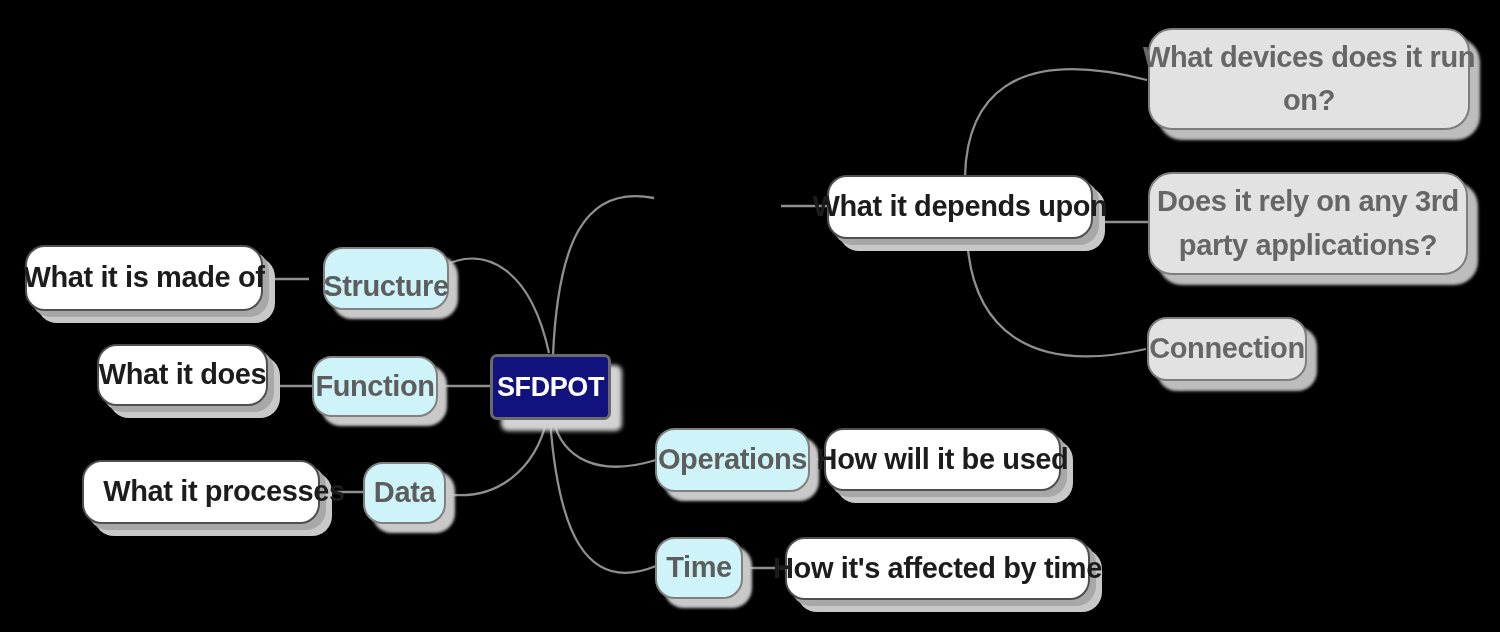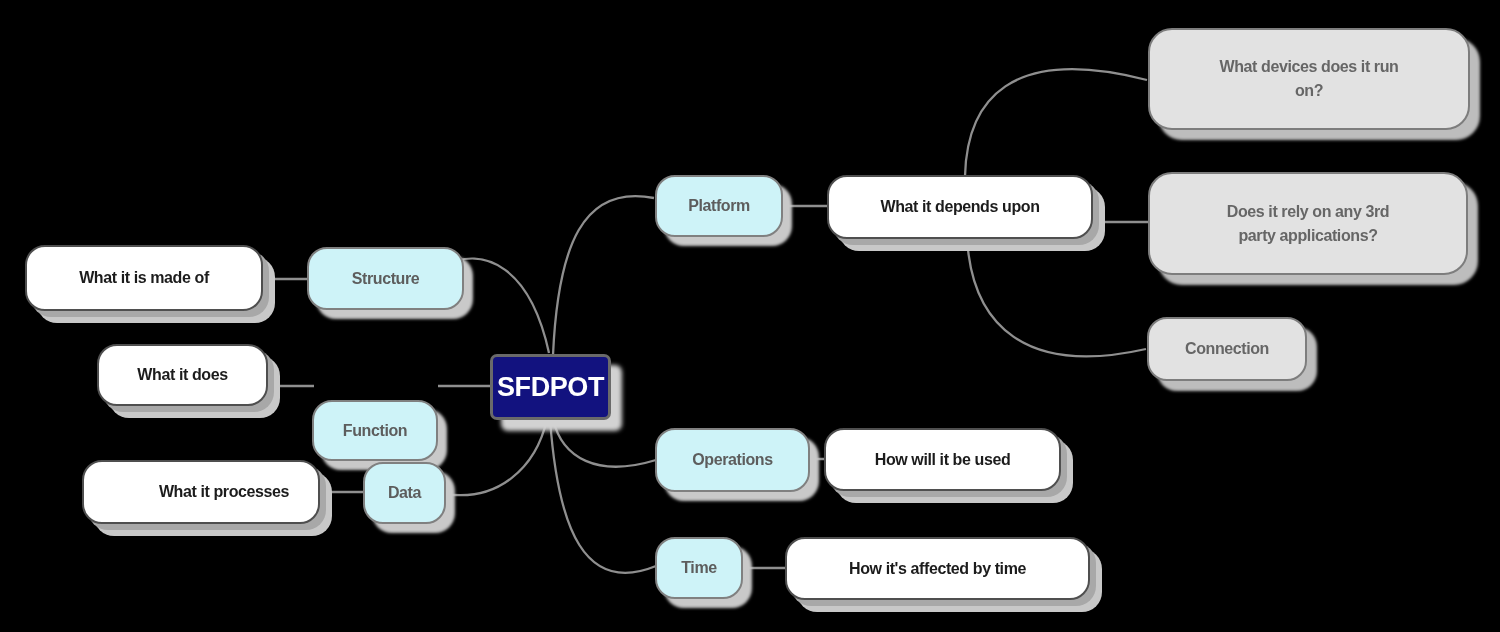--- a/index.html
+++ b/index.html
@@ -30,21 +30,21 @@
     box-sizing: border-box;
     display: flex;
     align-items: center;
     justify-content: center;
     text-align: center;
     white-space: pre;
     font-weight: bold;
     letter-spacing: -0.4px;
     line-height: 1.5;
     border-radius: 20px;
-    font-size: 16px;
+    font-size: 29px;
     cursor: default;
   }
   .node-root {
     background: var(--root-fill, #12127f);
     color: var(--root-text, #fff);
     border: 3px solid #6a6a6a;
     border-radius: 7px;
     box-shadow: 11px 11px 4px #d2d2d2;
     font-size: 27px;
   }
@@ -88,47 +88,44 @@
     <path class="connector" d="M 741 568 L 787 568"></path>
     <path class="connector" d="M 965 176 C 967 100, 1010 45, 1147 80"></path>
     <path class="connector" d="M 1091 222 L 1150 222"></path>
     <path class="connector" d="M 967 238 C 972 326, 1026 376, 1146 349"></path>
   </svg>
 
   <div class="node node-detail" style="left:25px; top:245px; width:238px; height:66px;justify-content:center;">
     <span class="node-label">What it is made of</span>
   </div>
 
-  <div class="node node-branch" style="left:307px; top:247px; width:157px; height:63px;">
+  <div class="node node-branch" style="left:323px; top:247px; width:126px; height:63px;align-items:flex-end;">
     <span class="node-label">Structure</span>
   </div>
 
   <div class="node node-detail" style="left:97px; top:344px; width:171px; height:62px;">
     <span class="node-label">What it does</span>
   </div>
 
-  <div class="node node-branch" style="left:312px; top:356px; width:126px; height:61px;margin-top:44px;">
+  <div class="node node-branch" style="left:312px; top:356px; width:126px; height:61px;">
     <span class="node-label">Function</span>
   </div>
 
   <div class="node node-detail" style="left:82px; top:460px; width:238px; height:64px;padding-left:46px;">
     <span class="node-label">What it processes</span>
   </div>
 
   <div class="node node-branch" style="left:363px; top:462px; width:83px; height:62px;">
     <span class="node-label">Data</span>
   </div>
 
   <div class="node node-root" style="left:490px; top:354px; width:121px; height:66px;">
     <span class="node-label">SFDPOT</span>
   </div>
 
-  <div class="node node-branch" style="left:655px; top:175px; width:128px; height:62px;">
-    <span class="node-label">Platform</span>
-  </div>
 
   <div class="node node-detail" style="left:827px; top:175px; width:266px; height:64px;">
     <span class="node-label">What it depends upon</span>
   </div>
 
   <div class="node node-question" style="left:1148px; top:28px; width:322px; height:102px; border-radius:24px;">
     <span class="node-label">What devices does it run
 on?</span>
   </div>
 

